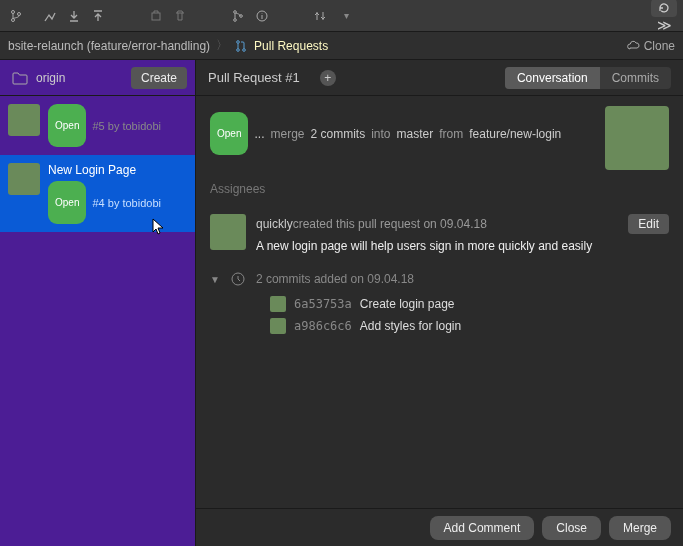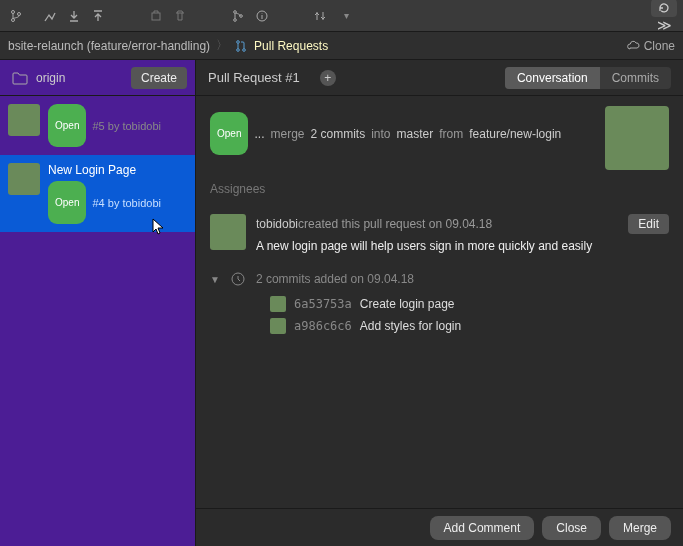--- a/index.html
+++ b/index.html
@@ -373,21 +373,21 @@
       </div>
       <div class="big-avatar"></div>
     </div>
 
     <div class="assignees">Assignees</div>
 
     <div class="event">
       <div class="sm-avatar"></div>
       <div class="body">
         <div class="headline">
-          <span class="user">tobidobi</span>
+          <span class="user">quickly</span>
           <span> created this pull request on 09.04.18</span>
           <button class="edit-btn">Edit</button>
         </div>
         <div class="desc">A new login page will help users sign in more quickly and easily</div>
       </div>
     </div>
 
     <div class="commits-block">
       <div class="commits-header">
         <span class="tri">▼</span>

